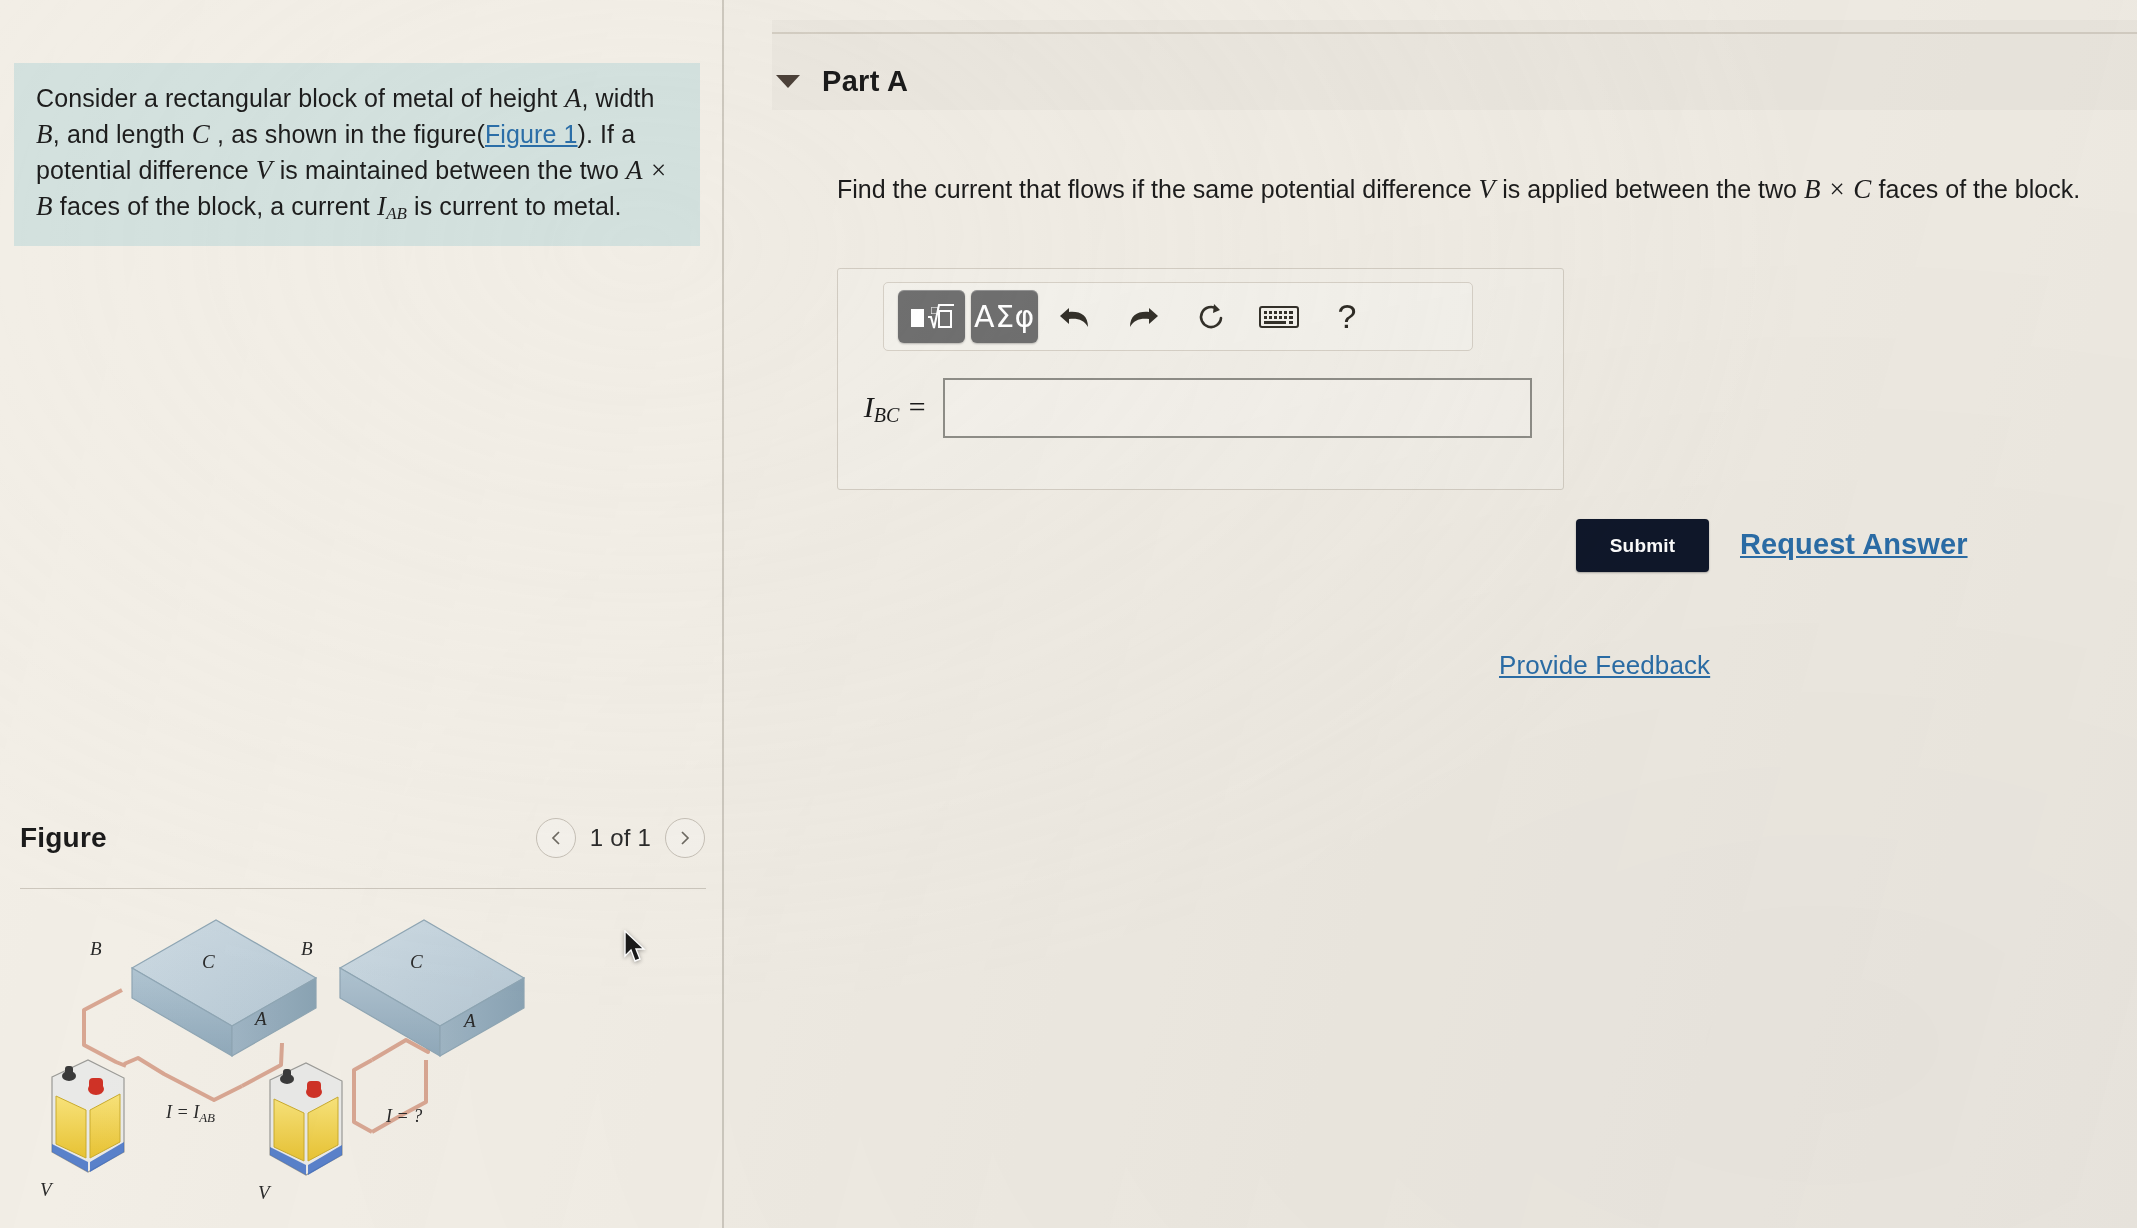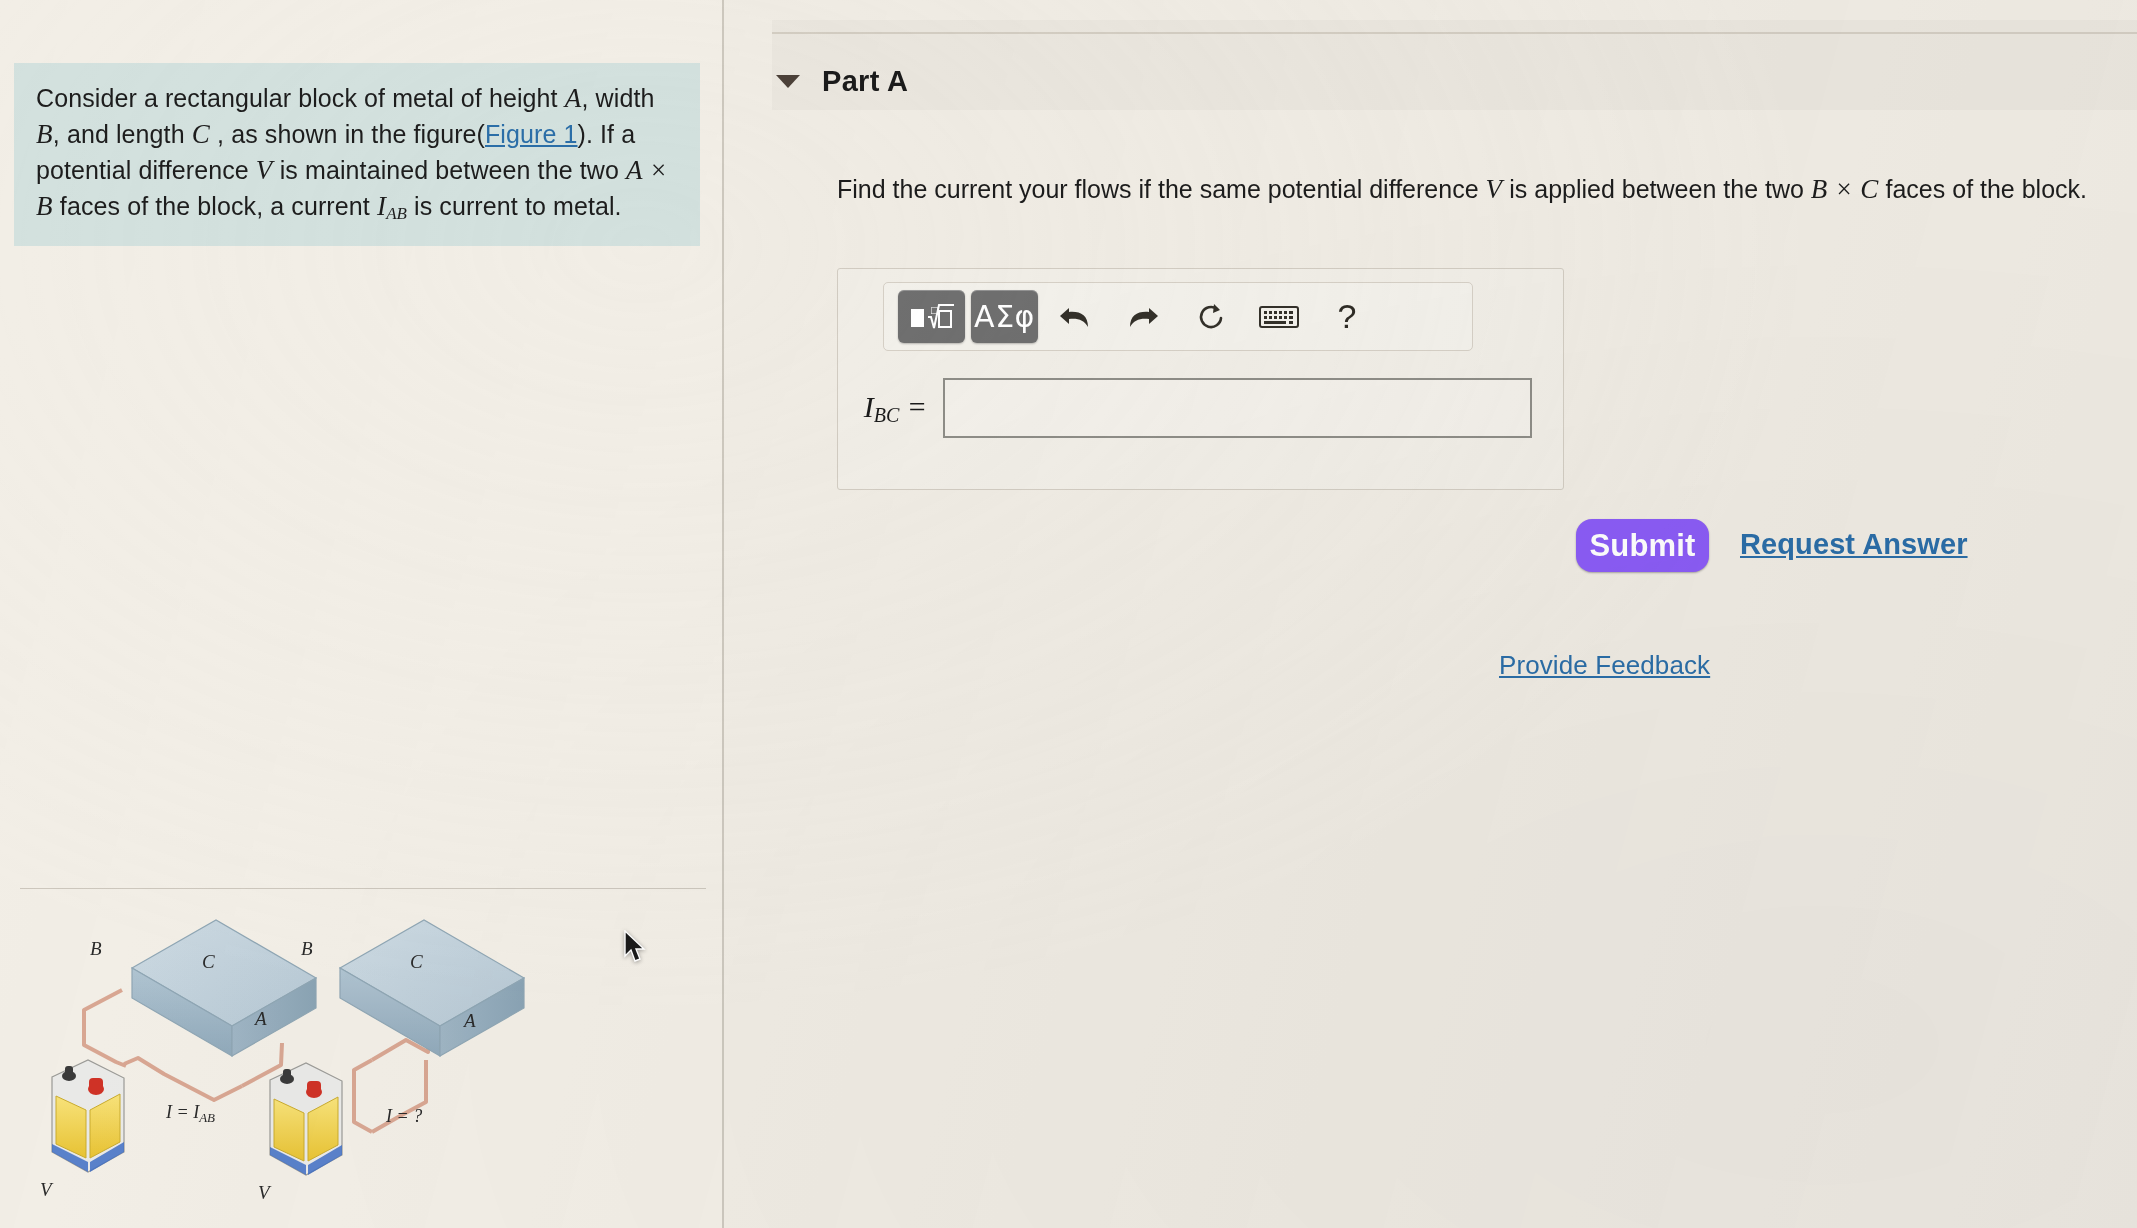--- a/index.html
+++ b/index.html
@@ -191,23 +191,23 @@
     outline: none;
     font-size: 24px;
     padding: 0 12px;
     color: #1a1a1a;
     font-family: "Liberation Sans", sans-serif;
   }
 
   #submit-button {
     position: absolute; left: 852px; top: 519px;
     width: 133px; height: 53px;
-    background: #8b5cf6;
-    border: none; border-radius: 16px;
-    color: #ffffff; font-size: 31px; font-weight: bold;
+    background: #0f172a;
+    border: none; border-radius: 4px;
+    color: #ffffff; font-size: 19px; font-weight: bold;
     letter-spacing: .2px;
     box-shadow: 0 1px 2px rgba(0,0,0,.30);
     cursor: pointer;
     font-family: "Liberation Sans", sans-serif;
   }
   #request-answer {
     position: absolute; left: 1016px; top: 528px;
     font-size: 29px; font-weight: bold; color: #2b6ea8;
     text-decoration: underline; cursor: pointer;
     letter-spacing: .1px;
@@ -235,20 +235,36 @@
   <div id="left-panel">
 
     <div id="problem-statement">
       <span>Consider a rectangular block of metal of height </span><span class="mathvar">A</span><span>, width</span>
       <span class="mathvar">B</span><span>, and length </span><span class="mathvar">C</span><span> , as shown in the figure(</span><a class="inline-link" href="#">Figure 1</a><span>). If a</span>
       <span>potential difference </span><span class="mathvar">V</span><span> is maintained between the two</span>
       <span class="mathvar"><span>A × B</span></span><span> faces of the block, a current </span><span class="mathvar">I<span class="sub">AB</span></span><span> is current to</span>
       <span>metal.</span>
     </div>
 
+    <div id="figure-header">
+      <div id="figure-title">Figure</div>
+      <div id="figure-pager">
+        <div class="pager-btn">
+          <svg width="14" height="18" viewBox="0 0 14 18">
+            <polyline points="10,3 4,9 10,15" fill="none" stroke="#6d6961" stroke-width="1.7"></polyline>
+          </svg>
+        </div>
+        <div id="figure-count">1 of 1</div>
+        <div class="pager-btn">
+          <svg width="14" height="18" viewBox="0 0 14 18">
+            <polyline points="4,3 10,9 4,15" fill="none" stroke="#6d6961" stroke-width="1.7"></polyline>
+          </svg>
+        </div>
+      </div>
+    </div>
     <div id="figure-rule"></div>
 
     <svg id="figure-canvas" viewBox="0 0 700 328">
       <defs>
         <linearGradient id="gTop" x1="0" y1="0" x2="1" y2="1">
           <stop offset="0%" stop-color="#cddae2"></stop>
           <stop offset="100%" stop-color="#b6c8d4"></stop>
         </linearGradient>
         <linearGradient id="gFront" x1="0" y1="0" x2="0" y2="1">
           <stop offset="0%" stop-color="#b0c4d1"></stop>
@@ -333,21 +349,21 @@
 
     <div id="part-band"></div>
     <div id="parta-top-rule"></div>
 
     <div id="part-header">
       <div id="part-caret"></div>
       <div id="part-title">Part A</div>
     </div>
 
     <div id="question-text">
-      <span>Find the current your flows if the same potential difference </span><span class="mathvar">V</span><span> is applied between the two </span><span class="mathvar">B × C</span><span> faces of the block.</span>
+      <span>Find the current that flows if the same potential difference </span><span class="mathvar">V</span><span> is applied between the two </span><span class="mathvar">B × C</span><span> faces of the block.</span>
     </div>
 
 
     <div id="answer-box">
 
       <div id="math-toolbar">
 
         <div class="tb-sq">
           <svg width="46" height="34" viewBox="0 0 46 34">
             <rect x="2" y="9" width="13" height="18" fill="#ffffff"></rect>

